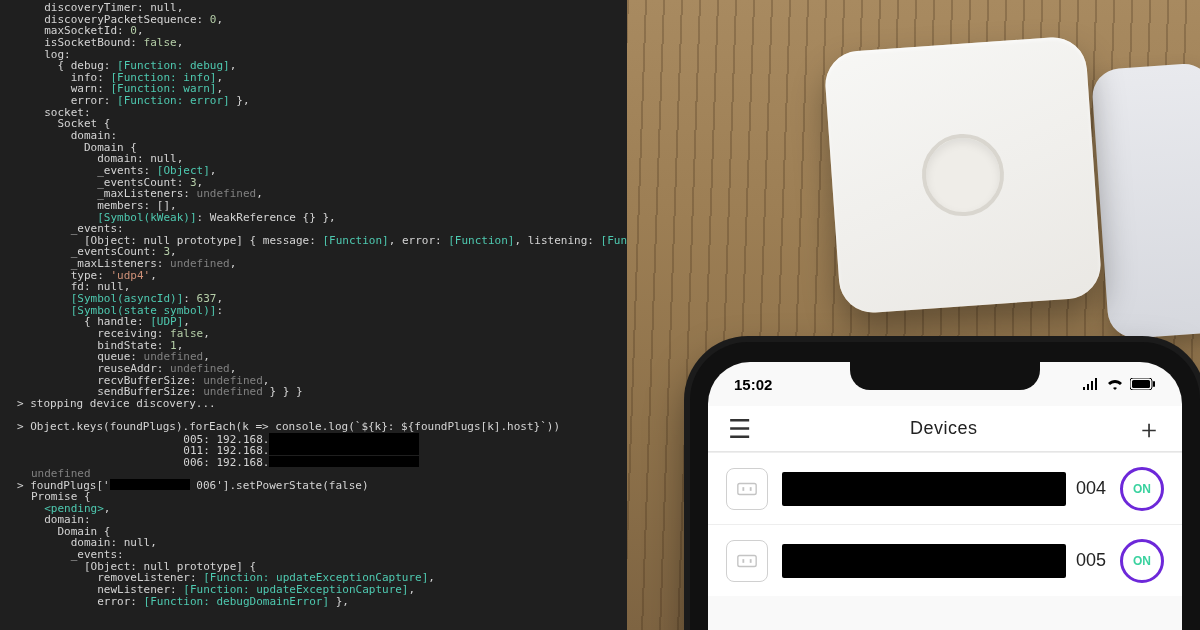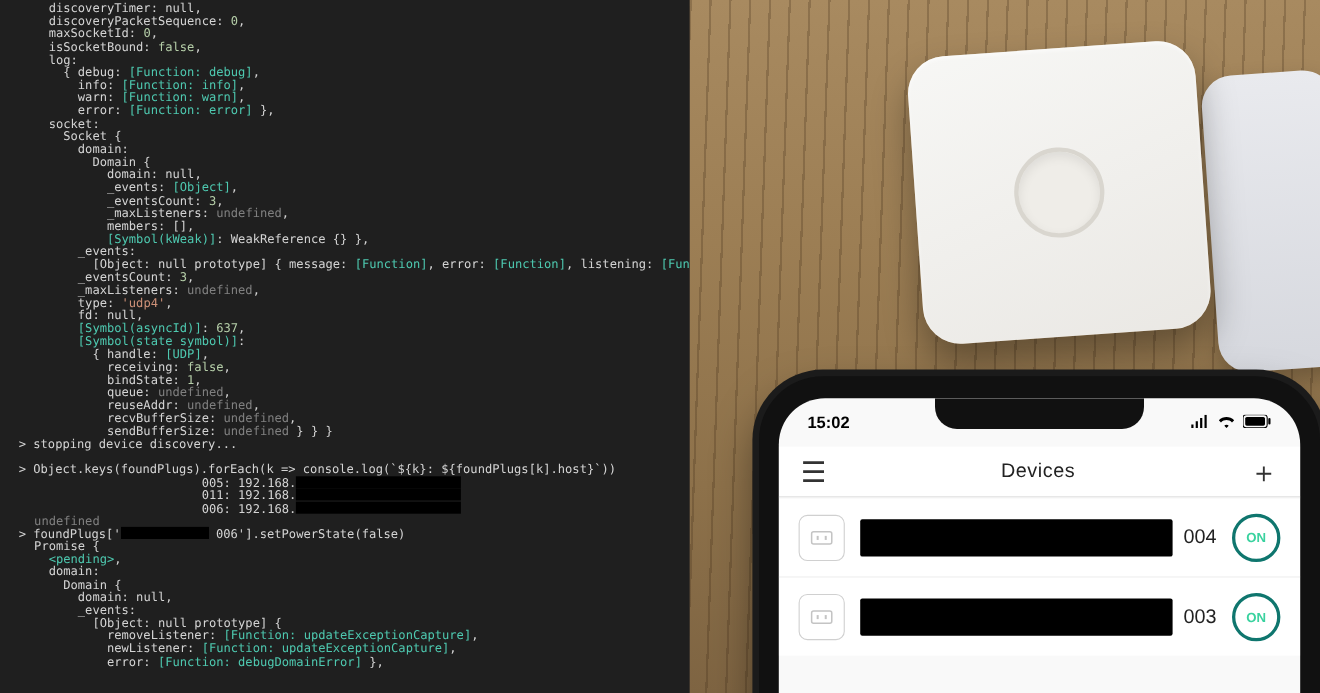--- a/index.html
+++ b/index.html
@@ -113,21 +113,21 @@
     display:flex; justify-content:center; align-items:center;
     color:#bbb; font-size:12px;
   }
   .plug-icon svg { width:22px; height:22px; }
   .redact {
     flex:1; height:34px; background:#000; border-radius:2px;
   }
   .plug-suffix { font-size:18px; color:#222; margin-left:-4px;}
   .on-badge {
     width:44px; height:44px;
-    border:3px solid #0f766e; border-radius:50%;
+    border:3px solid #6d28d9; border-radius:50%;
     color:#3ad29f; font-size:12px; font-weight:600;
     display:flex; align-items:center; justify-content:center;
     font-family:-apple-system,Helvetica,Arial,sans-serif;
   }
 
   
   .term {
     position:absolute; left:0; top:0;
     width:627px; height:630px;
     background:#1f1f1f;
@@ -218,20 +218,20 @@
         </div>
         <div class="plug-row">
           <span class="plug-icon">
             <svg viewBox="0 0 24 24">
               <rect x="2" y="6" width="20" height="12" rx="2" fill="none" stroke="#c4c4c4" stroke-width="1.5"></rect>
               <rect x="7" y="10" width="2" height="4" fill="#c4c4c4"></rect>
               <rect x="15" y="10" width="2" height="4" fill="#c4c4c4"></rect>
             </svg>
           </span>
           <span class="redact"></span>
-          <span class="plug-suffix">003</span>
+          <span class="plug-suffix">005</span>
           <span class="on-badge">ON</span>
         </div>
       </div>
   </div>
 </div>
 
 <div class="term" id="term"><span class="ln">  discoveryTimer: <span class="k-null">null</span>,</span><span class="ln">  discoveryPacketSequence: <span class="k-num">0</span>,</span><span class="ln">  maxSocketId: <span class="k-num">0</span>,</span><span class="ln">  isSocketBound: <span class="k-bool">false</span>,</span><span class="ln">  log:</span><span class="ln">    { debug: <span class="k-fn">[Function: debug]</span>,</span><span class="ln">      info: <span class="k-fn">[Function: info]</span>,</span><span class="ln">      warn: <span class="k-fn">[Function: warn]</span>,</span><span class="ln">      error: <span class="k-fn">[Function: error]</span> },</span><span class="ln">  socket:</span><span class="ln">    Socket {</span><span class="ln">      domain:</span><span class="ln">        Domain {</span><span class="ln">          domain: <span class="k-null">null</span>,</span><span class="ln">          _events: <span class="k-sym">[Object]</span>,</span><span class="ln">          _eventsCount: <span class="k-num">3</span>,</span><span class="ln">          _maxListeners: <span class="k-undef">undefined</span>,</span><span class="ln">          members: [],</span><span class="ln">          <span class="k-sym">[Symbol(kWeak)]</span>: WeakReference {} },</span><span class="ln">      _events:</span><span class="ln">        [Object: null prototype] { message: <span class="k-fn">[Function]</span>, error: <span class="k-fn">[Function]</span>, listening: <span class="k-fn">[Function]</span> },</span><span class="ln">      _eventsCount: <span class="k-num">3</span>,</span><span class="ln">      _maxListeners: <span class="k-undef">undefined</span>,</span><span class="ln">      type: <span class="k-str">'udp4'</span>,</span><span class="ln">      fd: <span class="k-null">null</span>,</span><span class="ln">      <span class="k-sym">[Symbol(asyncId)]</span>: <span class="k-num">637</span>,</span><span class="ln">      <span class="k-sym">[Symbol(state symbol)]</span>:</span><span class="ln">        { handle: <span class="k-sym">[UDP]</span>,</span><span class="ln">          receiving: <span class="k-bool">false</span>,</span><span class="ln">          bindState: <span class="k-num">1</span>,</span><span class="ln">          queue: <span class="k-undef">undefined</span>,</span><span class="ln">          reuseAddr: <span class="k-undef">undefined</span>,</span><span class="ln">          recvBufferSize: <span class="k-undef">undefined</span>,</span><span class="ln">          sendBufferSize: <span class="k-undef">undefined</span> } } }</span><span class="ln prompt">stopping device discovery...</span><span class="ln">&nbsp;</span><span class="ln prompt">Object.keys(foundPlugs).forEach(k =&gt; console.log(`${k}: ${foundPlugs[k].host}`))</span><span class="ln">                       005: 192.168.<span class="redact-line"></span></span><span class="ln">                       011: 192.168.<span class="redact-line"></span></span><span class="ln">                       006: 192.168.<span class="redact-line"></span></span><span class="ln"><span class="dim">undefined</span></span><span class="ln prompt">foundPlugs['<span class="redact-small"></span> 006'].setPowerState(false)</span><span class="ln">Promise {</span><span class="ln">  <span class="k-pend">&lt;pending&gt;</span>,</span><span class="ln">  domain:</span><span class="ln">    Domain {</span><span class="ln">      domain: <span class="k-null">null</span>,</span><span class="ln">      _events:</span><span class="ln">        [Object: null prototype] {</span><span class="ln">          removeListener: <span class="k-fn">[Function: updateExceptionCapture]</span>,</span><span class="ln">          newListener: <span class="k-fn">[Function: updateExceptionCapture]</span>,</span><span class="ln">          error: <span class="k-fn">[Function: debugDomainError]</span> },</span></div>
 
 </body></html>

